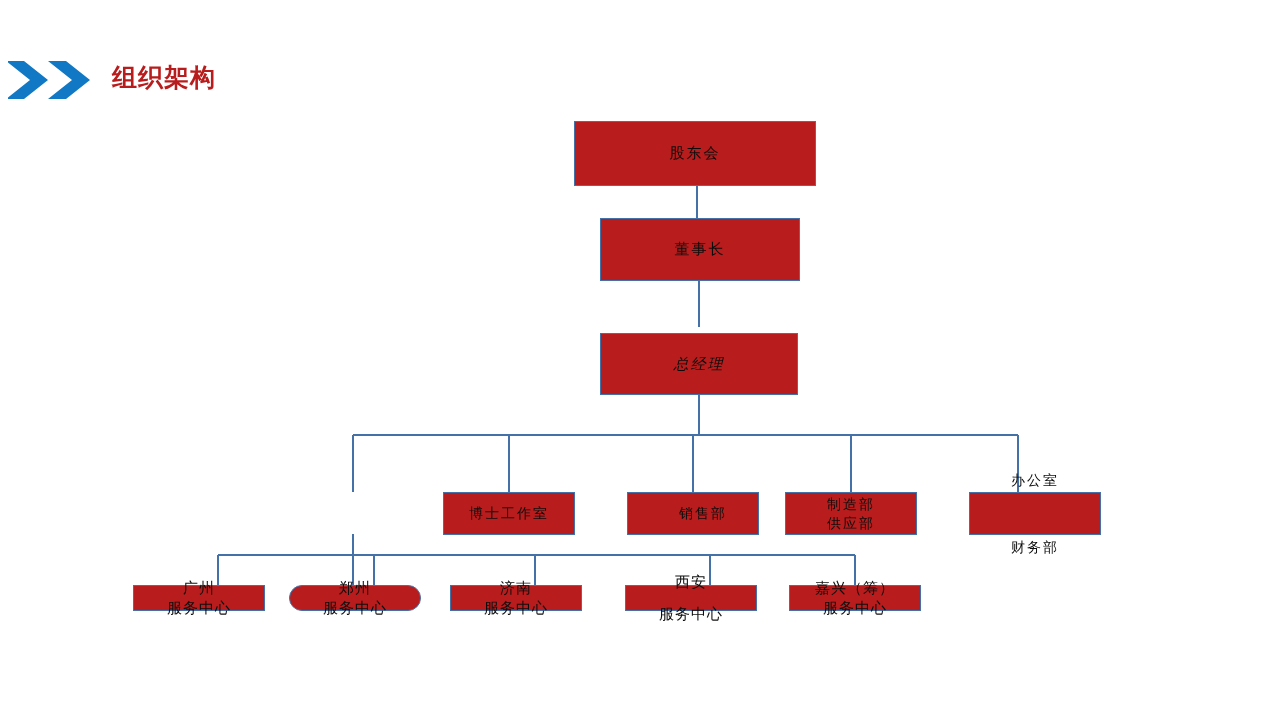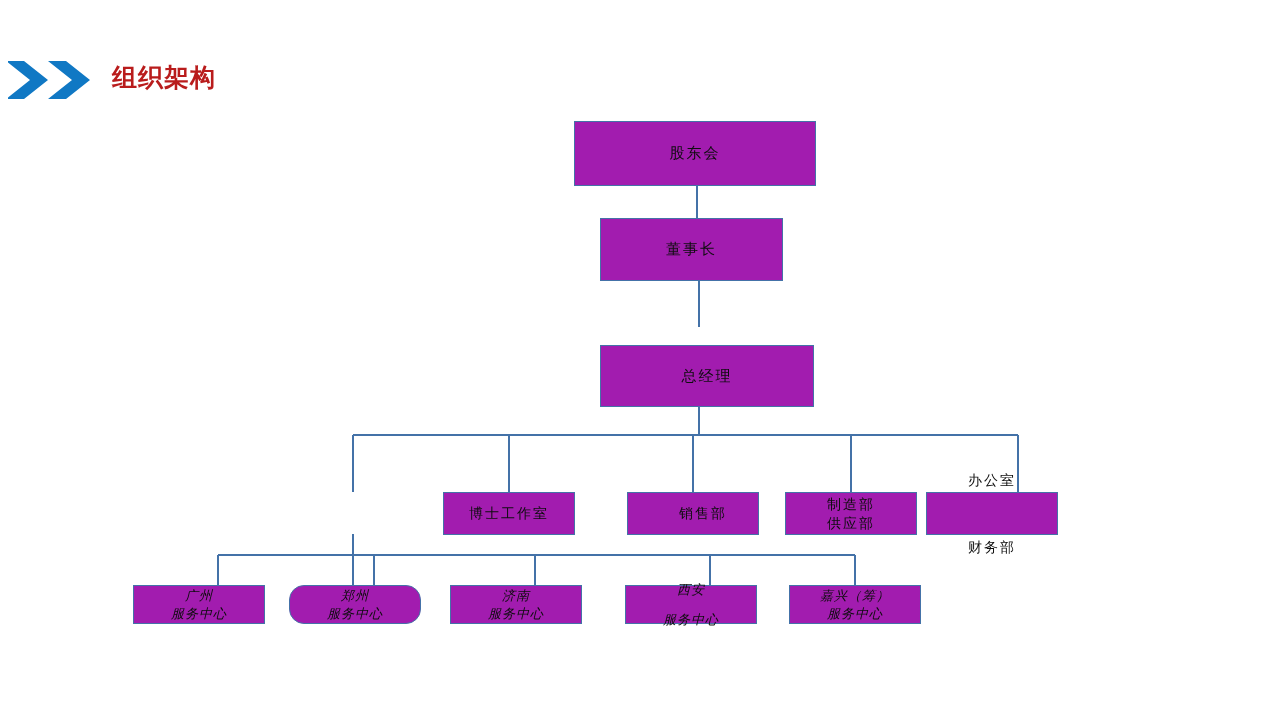--- a/index.html
+++ b/index.html
@@ -57,46 +57,46 @@
     top: 0;
     width: 1280px;
     height: 720px;
     pointer-events: none;
   }
 
   .node {
     position: absolute;
     box-sizing: border-box;
     border: 1px solid #4472A8;
-    background: #a21caf;
+    background: #b91c1c;
     display: flex;
     flex-direction: column;
     align-items: center;
     justify-content: center;
     text-align: center;
     font-size: 15px;
     letter-spacing: 2px;
     color: #0d0d0d;
     line-height: 1.35;
   }
   .node .line2 { display: block; }
 
   
   #node-shareholders { left: 574px;  top: 121px; width: 242px; height: 65px; }
-  #node-chairman     { left: 600px;  top: 218px; width: 183px; height: 63px; align-items: center; }
-  #node-gm           { left: 600px;  top: 345px; width: 214px; height: 62px; }
+  #node-chairman     { left: 600px;  top: 218px; width: 200px; height: 63px; align-items: center; }
+  #node-gm           { left: 600px;  top: 333px; width: 198px; height: 62px; font-style: italic; }
 
   .dept  { width: 132px; height: 43px; top: 492px; font-size: 14px; }
   #node-dept-0 { left: 288px; }
   #node-dept-1 { left: 443px; }
   #node-dept-2 { left: 627px; padding-left: 20px; }
   #node-dept-3 { left: 785px; align-items: center; }
-  #node-dept-4 { left: 926px; gap: 48px; }
+  #node-dept-4 { left: 969px; gap: 48px; }
 
-  .center { width: 132px; height: 39px; top: 585px; font-size: 13px; letter-spacing: 1px; font-style: italic; }
+  .center { width: 132px; height: 26px; top: 585px; font-size: 15px; letter-spacing: 1px; }
   #node-center-0 { left: 133px; }
   #node-center-1 { left: 289px; border-radius: 15px; }
   #node-center-2 { left: 450px; }
   #node-center-3 { left: 625px; gap: 12px; }
   #node-center-4 { left: 789px; }
 </style>
 </head>
 <body>
 
 <div id="header">

